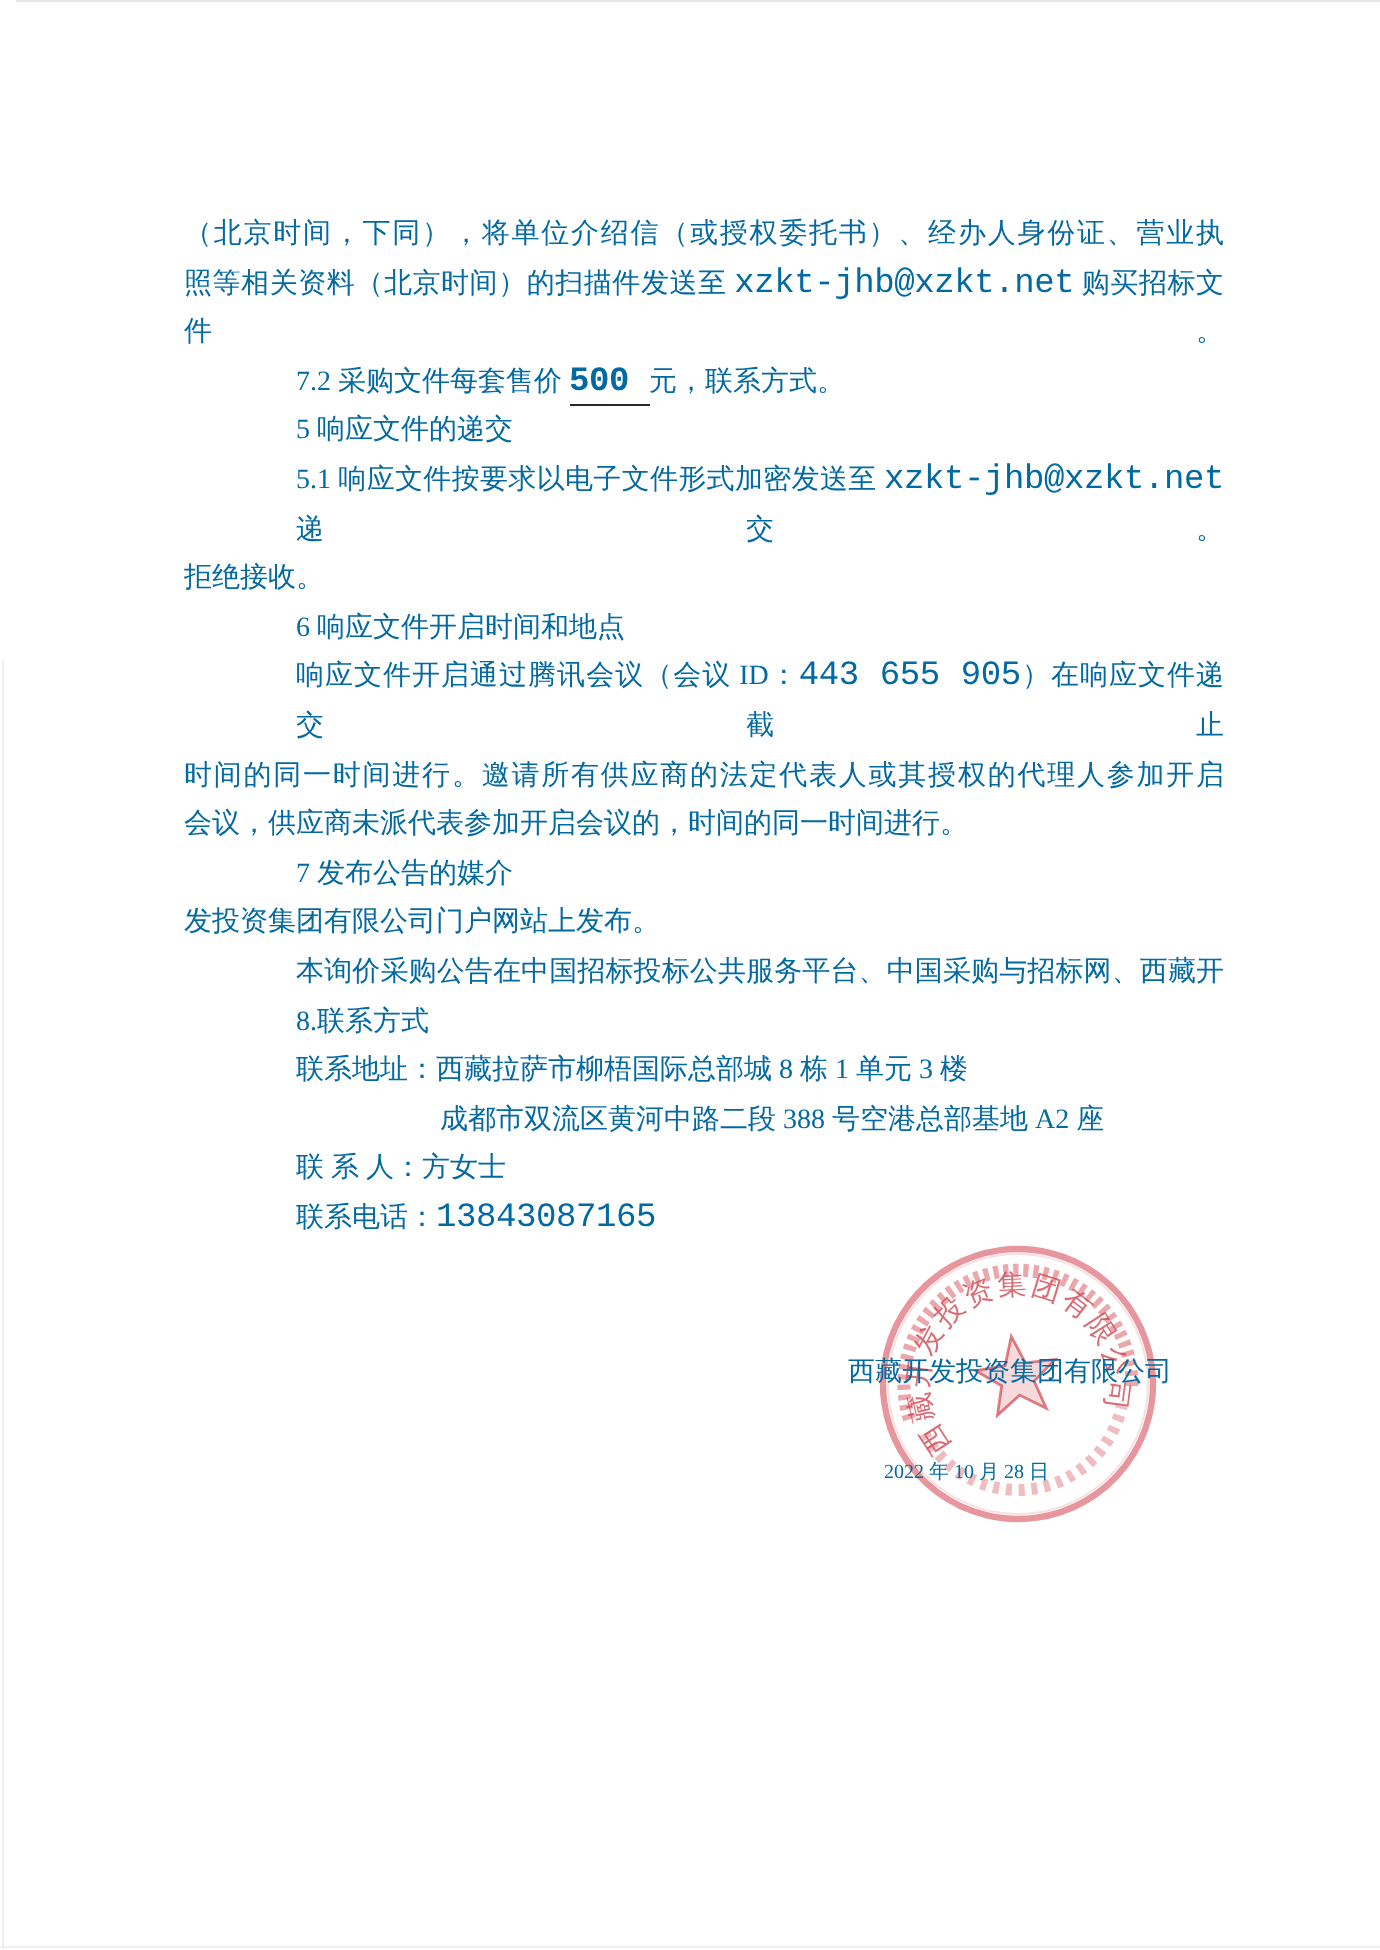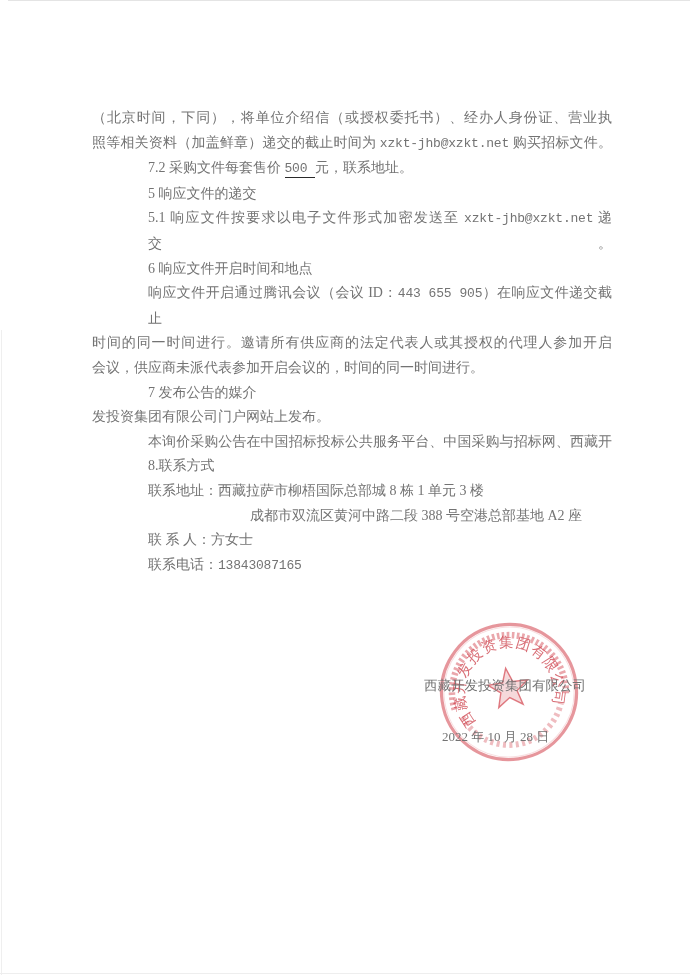--- a/index.html
+++ b/index.html
@@ -1,59 +1,60 @@
 <!DOCTYPE html>
 <html><head>
 <meta charset="utf-8">
 <style>
   html,body{margin:0;padding:0;background:#ffffff;}
   .page{
     position:relative;
     width:690px;height:975px;
     background:#ffffff;
     font-family:"Liberation Serif","DejaVu Serif",serif;
-    color:#737373;
+    color:#0369a1;
     overflow:hidden;
   }
   .edge-top{position:absolute;top:0;left:8px;right:0;height:1px;background:#e4e4e4;}
   .edge-left{position:absolute;left:1px;top:330px;bottom:0;width:1px;background:#efefef;}
   .edge-bottom{position:absolute;bottom:1px;left:0;right:0;height:1px;background:#eeeeee;}
 
   .doc{
     position:absolute;left:92px;top:106px;width:520px;
     font-size:14px;line-height:24.6px;
   }
   .ln{white-space:pre;text-align:left;}
   .ln.ind{padding-left:56px;}
-  .ln.addr2{padding-left:128px;text-align:center;}
+  .ln.addr2{padding-left:128px;}
   .ln.h{font-weight:normal;}
   .ln.fill{white-space:normal;text-align:justify;text-align-last:justify;text-justify:inter-character;}
-  .u{border-bottom:1px solid #2a2a2a;padding-bottom:1px;}
-  .m{font-family:"Liberation Mono","DejaVu Sans Mono",monospace;font-size:13px;letter-spacing:-0.2px;}
+  .u{border-bottom:1px solid #2a2a2a;padding-bottom:1px;font-weight:bold;}
+  .m{font-family:"Liberation Mono","DejaVu Sans Mono",monospace;font-size:17px;letter-spacing:-0.2px;}
 
   .sig-company{position:absolute;left:424px;top:678px;font-size:13.5px;line-height:16px;white-space:pre;}
-  .sig-date{position:absolute;left:442px;top:729px;font-size:13px;line-height:16px;white-space:pre;}
+  .sig-date{position:absolute;left:442px;top:729px;font-size:10px;line-height:16px;white-space:pre;}
 
   .seal{position:absolute;left:0;top:0;pointer-events:none;filter:blur(0.35px);}
   .seal text{font-family:"Liberation Serif","DejaVu Serif",serif;}
 </style>
 </head>
 <body>
 
 <div class="page">
   <div class="edge-top"></div>
   <div class="edge-left"></div>
   <div class="edge-bottom"></div>
 
   <div id="doc" class="doc">
       <div class="ln fill"><span>（北京时间，下同），将单位介绍信（或授权委托书）、经办人身份证、营业执</span></div>
-      <div class="ln fill"><span>照等相关资料（加盖鲜章）递交的截止时间为 </span><span class="m">xzkt-jhb@xzkt.net</span><span> 购买招标文件。</span></div>
-      <div class="ln ind"><span>7.2 采购文件每套售价 </span><span class="u m">500 </span><span>元，联系地址。</span></div>
+      <div class="ln fill"><span>照等相关资料（北京时间）的扫描件发送至 </span><span class="m">xzkt-jhb@xzkt.net</span><span> 购买招标文件。</span></div>
+      <div class="ln ind"><span>7.2 采购文件每套售价 </span><span class="u m">500 </span><span>元，联系方式。</span></div>
       <div class="ln h ind"><span>5 响应文件的递交</span></div>
       <div class="ln ind fill"><span>5.1 响应文件按要求以电子文件形式加密发送至 </span><span class="m">xzkt-jhb@xzkt.net</span><span> 递交。</span></div>
+      <div class="ln"><span>拒绝接收。</span></div>
       <div class="ln h ind"><span>6 响应文件开启时间和地点</span></div>
       <div class="ln ind fill"><span>响应文件开启通过腾讯会议（会议 ID：</span><span class="m">443 655 905</span><span>）在响应文件递交截止</span></div>
       <div class="ln fill"><span>时间的同一时间进行。邀请所有供应商的法定代表人或其授权的代理人参加开启</span></div>
       <div class="ln"><span>会议，供应商未派代表参加开启会议的，时间的同一时间进行。</span></div>
       <div class="ln h ind"><span>7 发布公告的媒介</span></div>
       <div class="ln"><span>发投资集团有限公司门户网站上发布。</span></div>
       <div class="ln ind fill"><span>本询价采购公告在中国招标投标公共服务平台、中国采购与招标网、西藏开</span></div>
       <div class="ln h ind"><span>8.联系方式</span></div>
       <div class="ln ind"><span>联系地址：西藏拉萨市柳梧国际总部城 8 栋 1 单元 3 楼</span></div>
       <div class="ln addr2"><span>成都市双流区黄河中路二段 388 号空港总部基地 A2 座</span></div>

